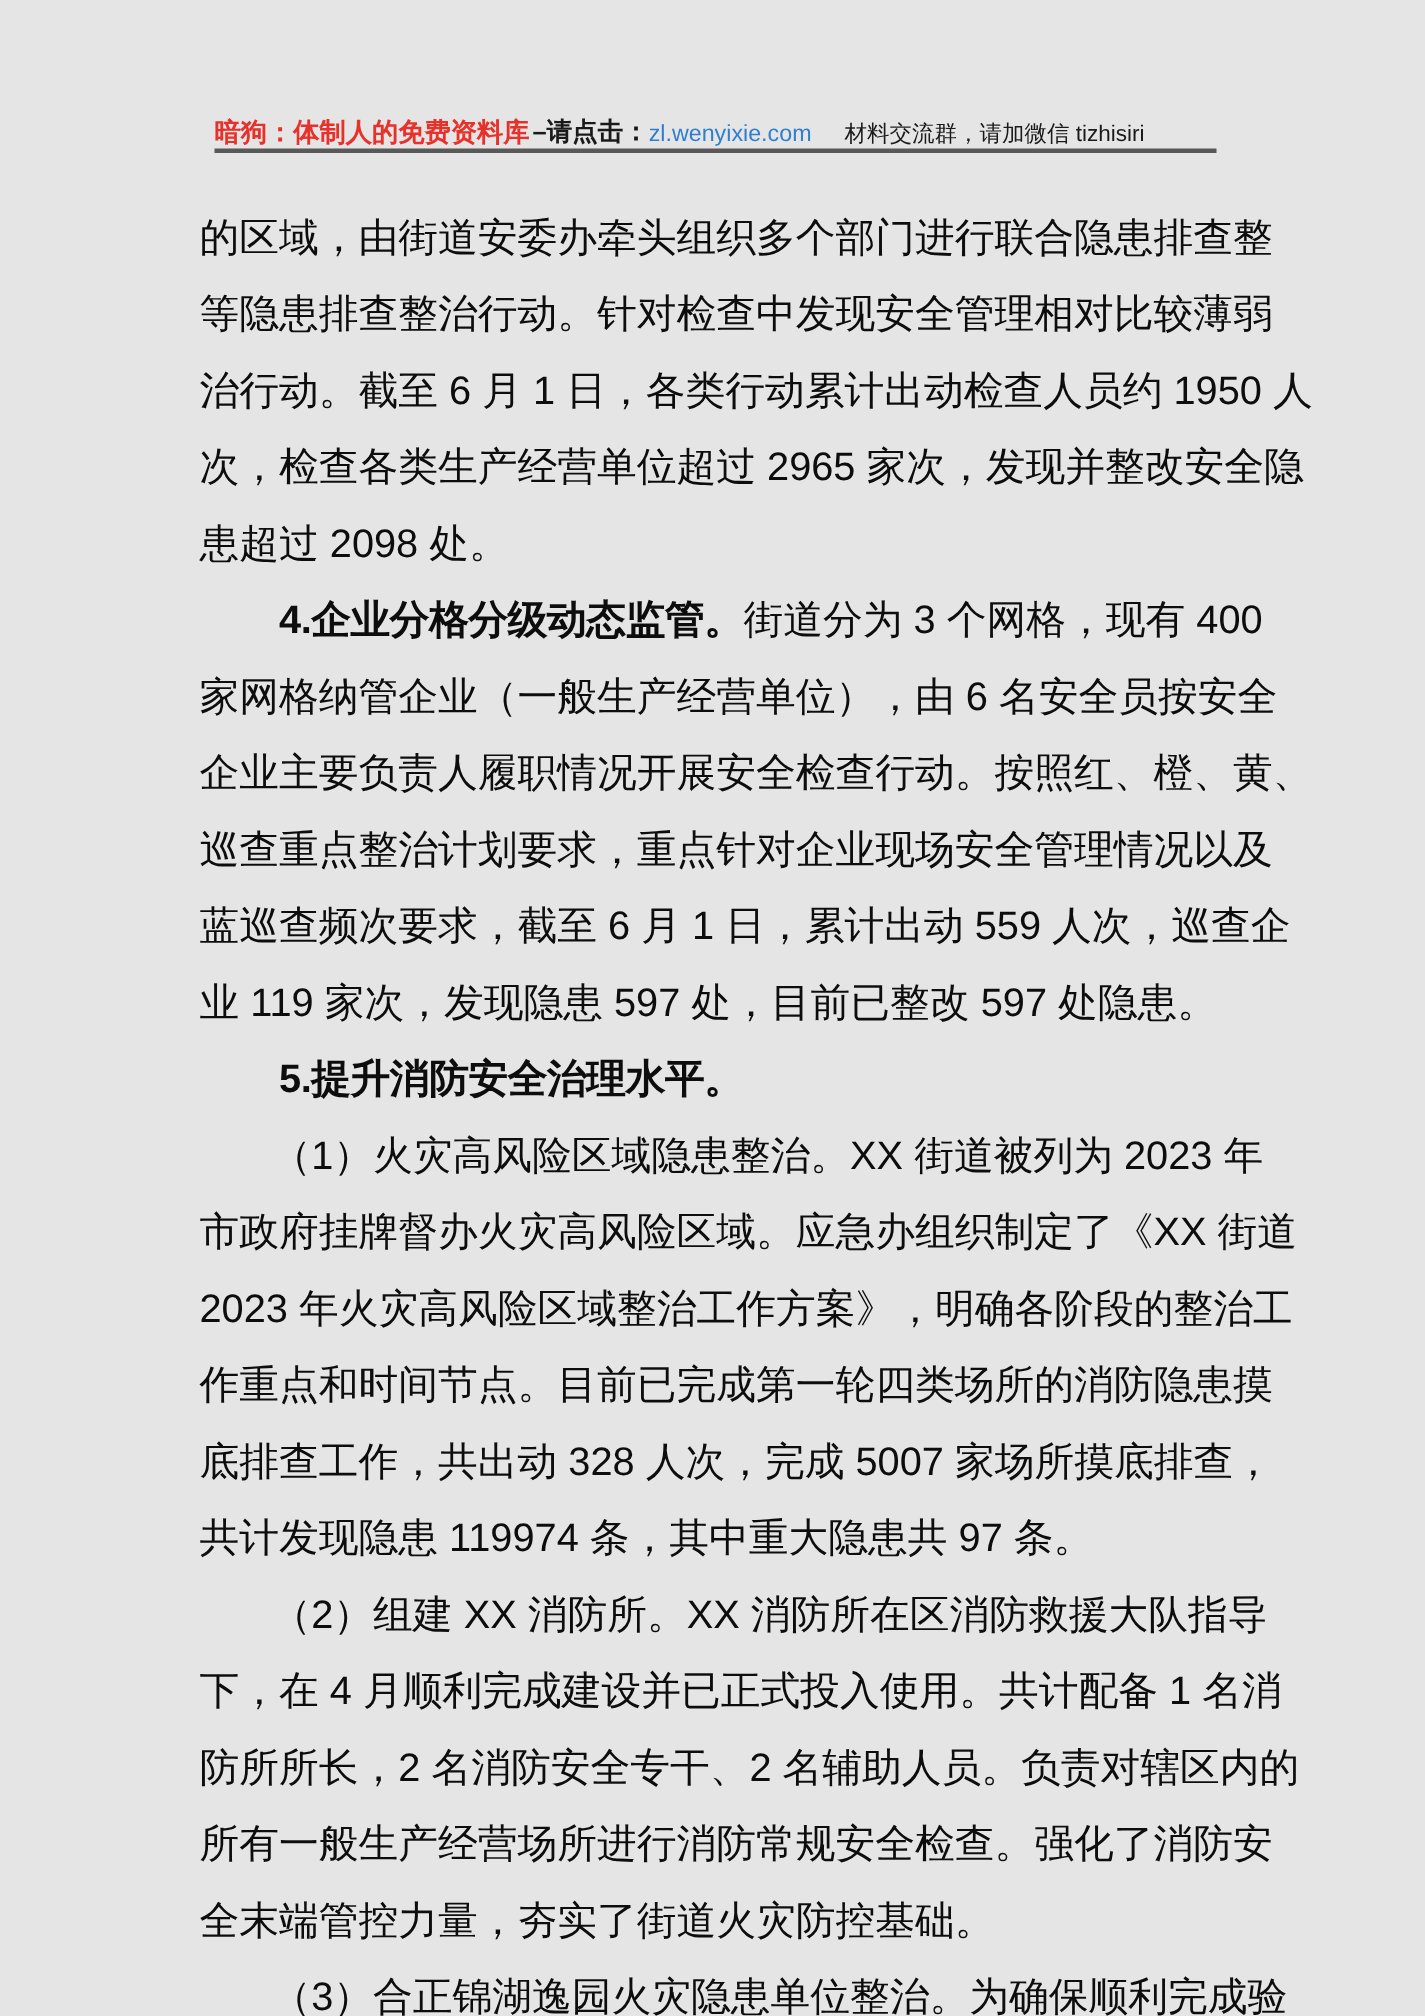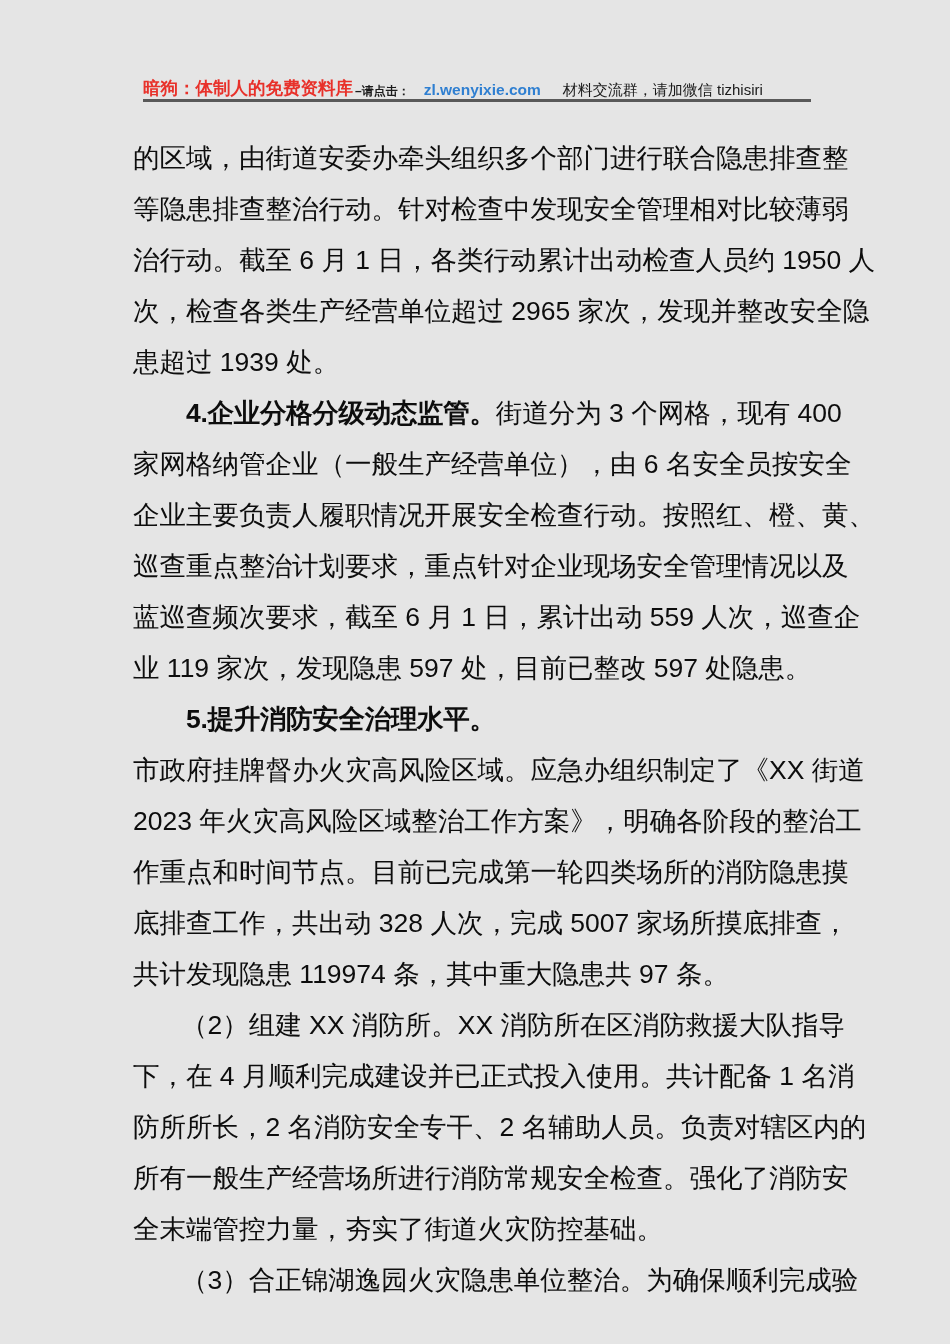--- a/index.html
+++ b/index.html
@@ -35,30 +35,29 @@
     white-space: nowrap;
     line-height: 1.1;
   }
   .promo-brand {
     font-size: 17.5px;
     font-weight: bold;
     color: #e8312a;
     letter-spacing: 0px;
   }
   .promo-click {
-    font-size: 12px;
+    font-size: 17px;
     font-weight: bold;
     color: #1a1a1a;
     margin-left: 2px;
   }
   .promo-url {
     font-size: 15.5px;
     color: #2f7fd1;
-    margin-left: 14px;
-    font-weight: bold;
+    margin-left: 0;
   }
   .promo-group {
     font-size: 15px;
     color: #1a1a1a;
     margin-left: 22px;
   }
   .promo-rule {
     position: absolute;
     left: 143px;
     top: 99px;
@@ -106,32 +105,33 @@
     <span class="promo-group">材料交流群，请加微信 tizhisiri</span>
   </div>
   <div class="promo-rule"></div>
 
   <div class="body-block">
 
     <div class="ln">的区域，由街道安委办牵头组织多个部门进行联合隐患排查整</div>
     <div class="ln">等隐患排查整治行动。针对检查中发现安全管理相对比较薄弱</div>
     <div class="ln">治行动。截至 6 月 1 日，各类行动累计出动检查人员约 1950 人</div>
     <div class="ln">次，检查各类生产经营单位超过 2965 家次，发现并整改安全隐</div>
-    <div class="ln">患超过 1939 处。</div>
+    <div class="ln">患超过 2098 处。</div>
 
     <div class="ln indent"><span class="bold">4.企业分格分级动态监管。</span><span>街道分为 3 个网格，现有 400</span></div>
 
     <div class="ln">家网格纳管企业（一般生产经营单位），由 6 名安全员按安全</div>
     <div class="ln">企业主要负责人履职情况开展安全检查行动。按照红、橙、黄、</div>
     <div class="ln">巡查重点整治计划要求，重点针对企业现场安全管理情况以及</div>
     <div class="ln">蓝巡查频次要求，截至 6 月 1 日，累计出动 559 人次，巡查企</div>
     <div class="ln">业 119 家次，发现隐患 597 处，目前已整改 597 处隐患。</div>
 
     <div class="ln indent"><span class="bold">5.提升消防安全治理水平。</span></div>
 
+    <div class="ln indent-paren">（1）火灾高风险区域隐患整治。XX 街道被列为 2023 年</div>
     <div class="ln">市政府挂牌督办火灾高风险区域。应急办组织制定了《XX 街道</div>
     <div class="ln">2023 年火灾高风险区域整治工作方案》，明确各阶段的整治工</div>
     <div class="ln">作重点和时间节点。目前已完成第一轮四类场所的消防隐患摸</div>
     <div class="ln">底排查工作，共出动 328 人次，完成 5007 家场所摸底排查，</div>
     <div class="ln">共计发现隐患 119974 条，其中重大隐患共 97 条。</div>
 
     <div class="ln indent-paren">（2）组建 XX 消防所。XX 消防所在区消防救援大队指导</div>
     <div class="ln">下，在 4 月顺利完成建设并已正式投入使用。共计配备 1 名消</div>
     <div class="ln">防所所长，2 名消防安全专干、2 名辅助人员。负责对辖区内的</div>
     <div class="ln">所有一般生产经营场所进行消防常规安全检查。强化了消防安</div>

